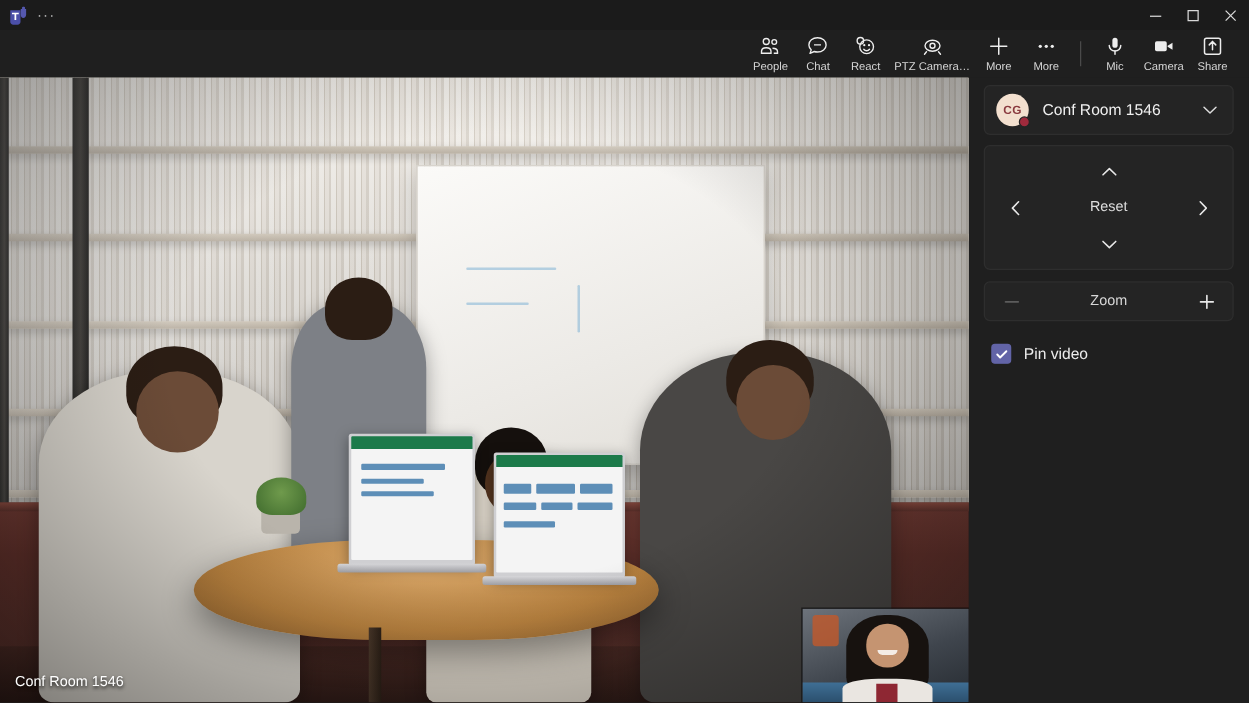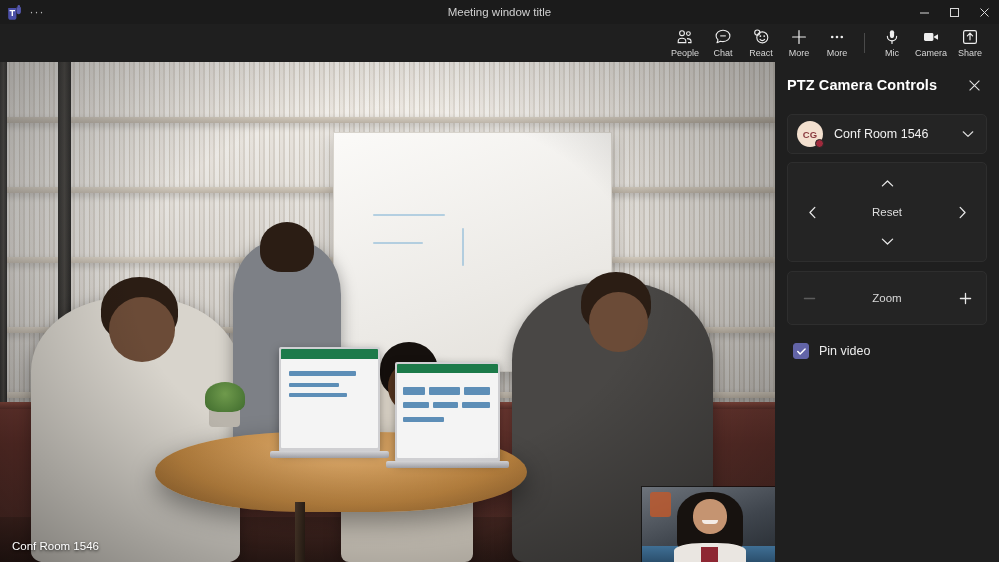--- a/index.html
+++ b/index.html
@@ -315,21 +315,21 @@
   .dp-down  { bottom: 6px; left: 50%; transform: translateX(-50%); width: 40px; height: 28px; }
   .dp-left  { left: 10px;  top: 50%; transform: translateY(-50%); width: 28px; height: 40px; }
   .dp-right { right: 10px; top: 50%; transform: translateY(-50%); width: 28px; height: 40px; }
   .dp-reset {
     left: 50%; top: 50%; transform: translate(-50%,-50%);
     width: 66px; height: 30px;
     font-size: 11.5px; color: #dedede;
   }
 
   .zoom-row {
-    margin-top: 9px; height: 54px;
+    margin-top: 9px; height: 32px;
     display: flex; align-items: center;
     position: relative;
     text-decoration: underline;
   }
   .zoom-btn {
     width: 38px; height: 34px;
     display: flex; align-items: center; justify-content: center;
     color: #e8e8e8; border-radius: 4px; margin: 0 2px;
   }
   .zoom-btn.disabled { color: #5c5c5c; }
@@ -364,21 +364,20 @@
       <span class="teams-logo">
         <svg width="15" height="15" viewBox="0 0 15 15">
           <path d="M9.6 2.2h4.3v4.6c0 1.5-1 2.5-2.3 2.5S9.6 8.3 9.6 6.8V2.2z" fill="#5558af"></path>
           <circle cx="11.8" cy="1.4" r="1.3" fill="#5558af"></circle>
           <path d="M1.2 3.1h8.2v9.3c0 1.4-1 2.3-2.4 2.3H3.6c-1.4 0-2.4-.9-2.4-2.3V3.1z" fill="#4b4fa8"></path>
           <path d="M2.6 5.1h5.4v1.2H6v4.6H4.6V6.3H2.6V5.1z" fill="#ffffff"></path>
         </svg>
       </span>
       <span class="tb-dots">···</span>
     </div>
-    <div class="tb-title">Meeting window title</div>
     <div class="tb-right">
       <div class="winbtn">
         <svg width="11" height="11" viewBox="0 0 11 11">
             <rect x="1" y="5.5" width="9" height="1" fill="currentColor"></rect>
           </svg>
       </div>
       <div class="winbtn">
         <svg width="11" height="11" viewBox="0 0 11 11">
             <rect x="1.5" y="1.5" width="8" height="8" fill="none" stroke="currentColor" stroke-width="1"></rect>
           </svg>
@@ -424,20 +423,30 @@
             <circle cx="10.3" cy="9.4" r="5.5" fill="none" stroke="currentColor" stroke-width="1.1"></circle>
             <circle cx="8.4" cy="8.1" r=".9" fill="currentColor"></circle>
             <circle cx="12.2" cy="8.1" r=".9" fill="currentColor"></circle>
             <path d="M8 11.4c.6.8 1.4 1.2 2.3 1.2s1.7-.4 2.3-1.2" fill="none" stroke="currentColor" stroke-width="1.1" stroke-linecap="round"></path>
             <circle cx="5.3" cy="4.6" r="2.6" fill="none" stroke="currentColor" stroke-width="1.1"></circle>
           </svg>
         </span>
         <span class="lbl">React</span>
       </div>
 
+      <div class="tbtn wide">
+        <span>
+          <svg width="18" height="18" viewBox="0 0 18 18">
+            <ellipse cx="9" cy="8.6" rx="6" ry="4.4" fill="none" stroke="currentColor" stroke-width="1.1"></ellipse>
+            <circle cx="9" cy="8.6" r="2" fill="none" stroke="currentColor" stroke-width="1.1"></circle>
+            <path d="M4.2 13.4l-1.6 2M13.8 13.4l1.6 2" stroke="currentColor" stroke-width="1.1" stroke-linecap="round"></path>
+          </svg>
+        </span>
+        <span class="lbl">PTZ Camera…</span>
+      </div>
 
       <div class="tbtn">
         <span>
           <svg width="18" height="18" viewBox="0 0 18 18">
             <path d="M9 2.6v12.8M2.6 9h12.8" stroke="currentColor" stroke-width="1.2" stroke-linecap="round"></path>
           </svg>
         </span>
         <span class="lbl">More</span>
       </div>
 
@@ -569,28 +578,20 @@
         <div class="sv-hair"></div>
         <div class="sv-face"></div>
         <div class="sv-smile"></div>
         <div class="sv-shirt"></div>
         <div class="sv-scarf"></div>
       </div>
     </div>
 
     <div class="panel">
 
-      <div class="panel-head">
-        <div class="panel-title">PTZ Camera Controls</div>
-        <div class="panel-close">
-          <svg width="13" height="13" viewBox="0 0 13 13">
-            <path d="M1.6 1.6l9.8 9.8M11.4 1.6l-9.8 9.8" stroke="currentColor" stroke-width="1.1" fill="none"></path>
-          </svg>
-        </div>
-      </div>
 
       <div class="card device-row">
         <div class="avatar-wrap">
           <div class="avatar">CG</div>
           <div class="presence"></div>
         </div>
         <div class="device-name">Conf Room 1546</div>
         <div class="device-chevron">
           <svg width="16" height="16" viewBox="0 0 16 16">
             <path d="M3.2 5.8L8 10.4l4.8-4.6" fill="none" stroke="currentColor" stroke-width="1.2" stroke-linecap="round" stroke-linejoin="round"></path>

